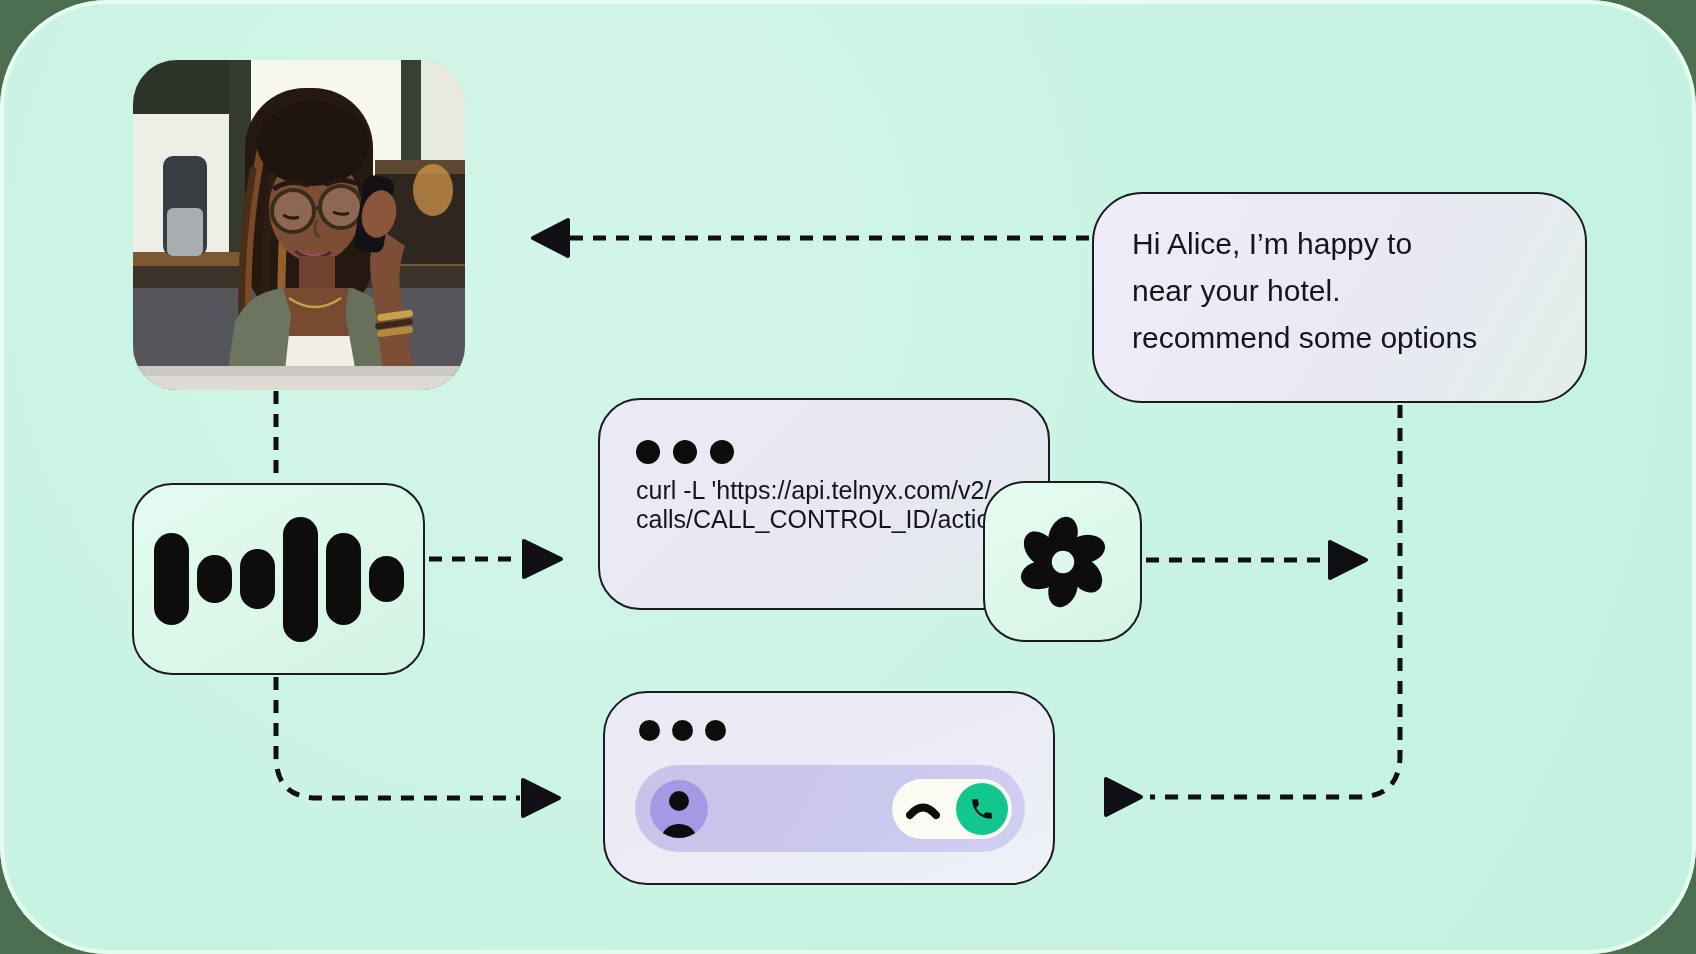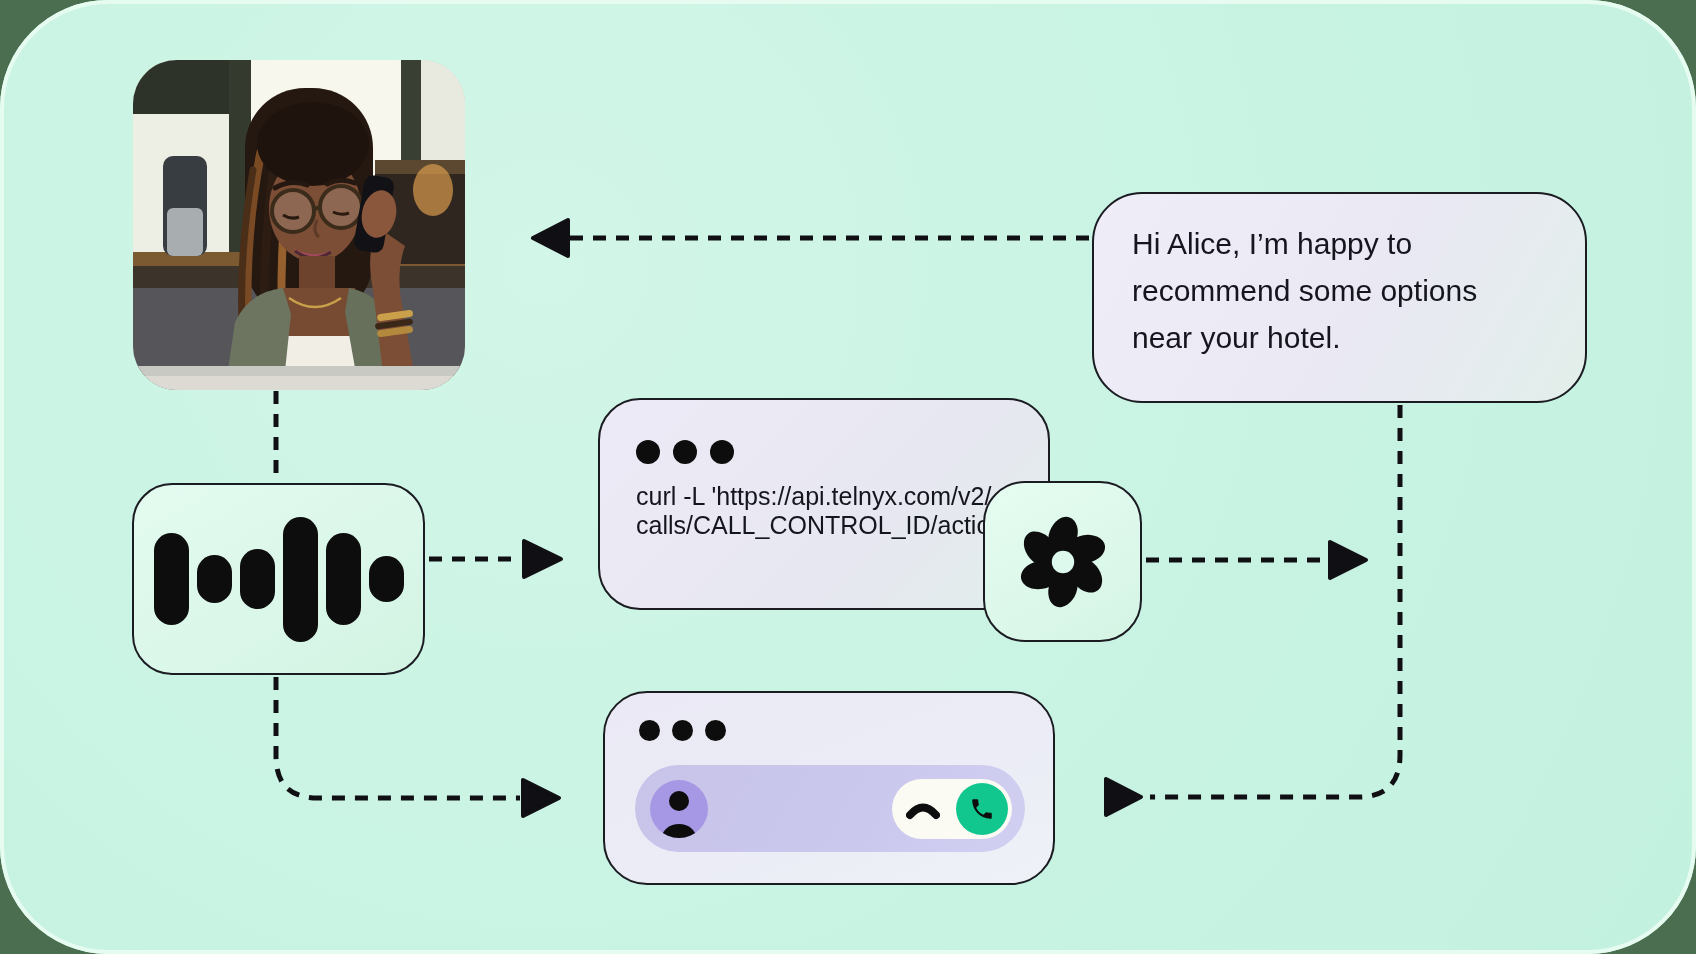--- a/index.html
+++ b/index.html
@@ -40,21 +40,21 @@
   .code-card{
     left:598px;top:398px;width:452px;height:212px;
     border-radius:42px;
     background:linear-gradient(135deg,#eceaf6 0%,#e7e7f1 60%,#e1eeea 100%);
     padding:40px 0 0 36px;overflow:hidden;
   }
   .dots{display:flex;align-items:center;}
   .dots .dot{background:#0d0d0d;border-radius:50%;}
   .dots-lg .dot{width:24px;height:24px;margin-right:13px;}
   .dots-sm .dot{width:21px;height:21px;margin-right:12px;}
-  .code-lines{margin-top:18px;}
+  .code-lines{margin-top:12px;}
   .code-line{
     font-size:25px;line-height:28.5px;color:#15151d;
     white-space:nowrap;overflow:hidden;
   }
   
   .waveform-card{
     left:132px;top:483px;width:293px;height:192px;
     border-radius:40px;
     background:linear-gradient(150deg,#e4fbf0 0%,#daf7e9 60%,#d2f3e2 100%);
     display:flex;align-items:center;justify-content:center;
@@ -174,22 +174,22 @@
       <rect x="244" y="252" width="36" height="7" rx="3.5" fill="#caa14a" transform="rotate(-8 262 255)"></rect>
       <rect x="242" y="261" width="38" height="6" rx="3" fill="#3a2718" transform="rotate(-8 261 264)"></rect>
       <rect x="244" y="268" width="36" height="7" rx="3.5" fill="#b3893e" transform="rotate(-8 262 271)"></rect>
       <rect x="0" y="306" width="332" height="24" fill="#c9c9c4"></rect>
       <rect x="0" y="316" width="332" height="14" fill="#dcdad3"></rect>
     </svg>
   </div>
 
   <div class="card chat-bubble">
     <div class="line">Hi Alice, I’m happy to</div>
+    <div class="line">near your hotel.</div>
     <div class="line">recommend some options</div>
-    <div class="line">near your hotel.</div>
   </div>
 
   <div class="card code-card">
     <div class="dots dots-lg">
         <span class="dot"></span>
         <span class="dot"></span>
         <span class="dot"></span>
       </div>
     <div class="code-lines">
       <div class="code-line">curl -L 'https://api.telnyx.com/v2/</div>

